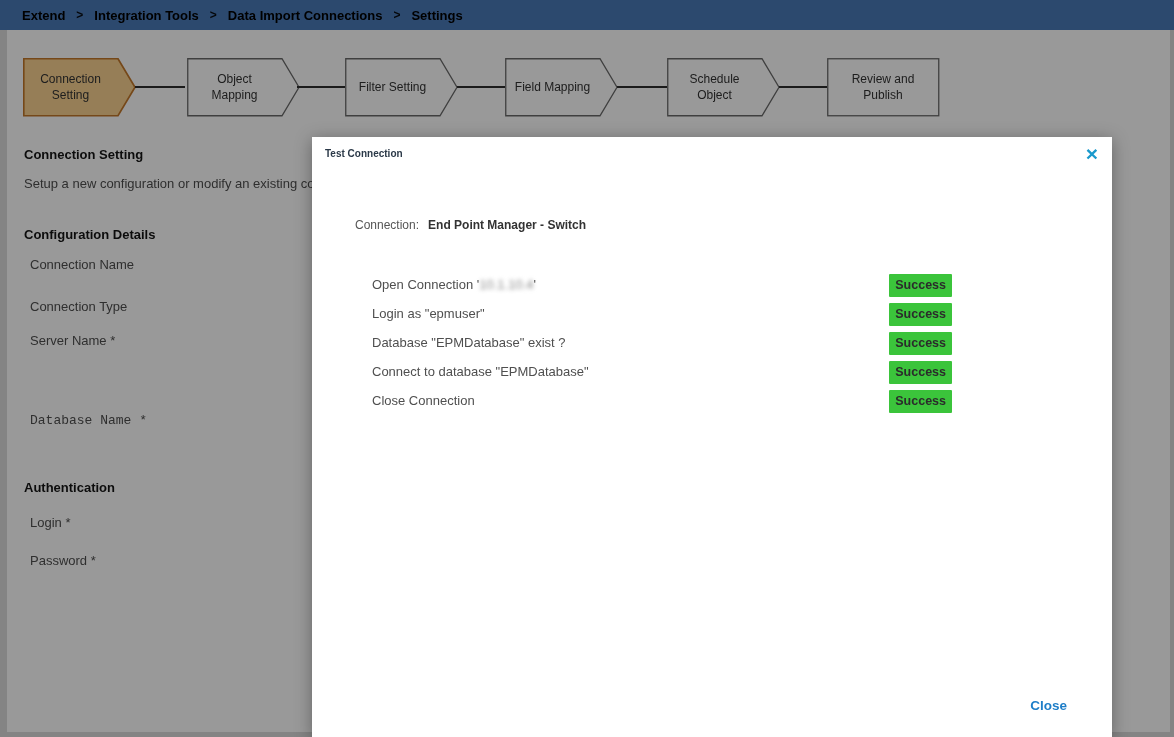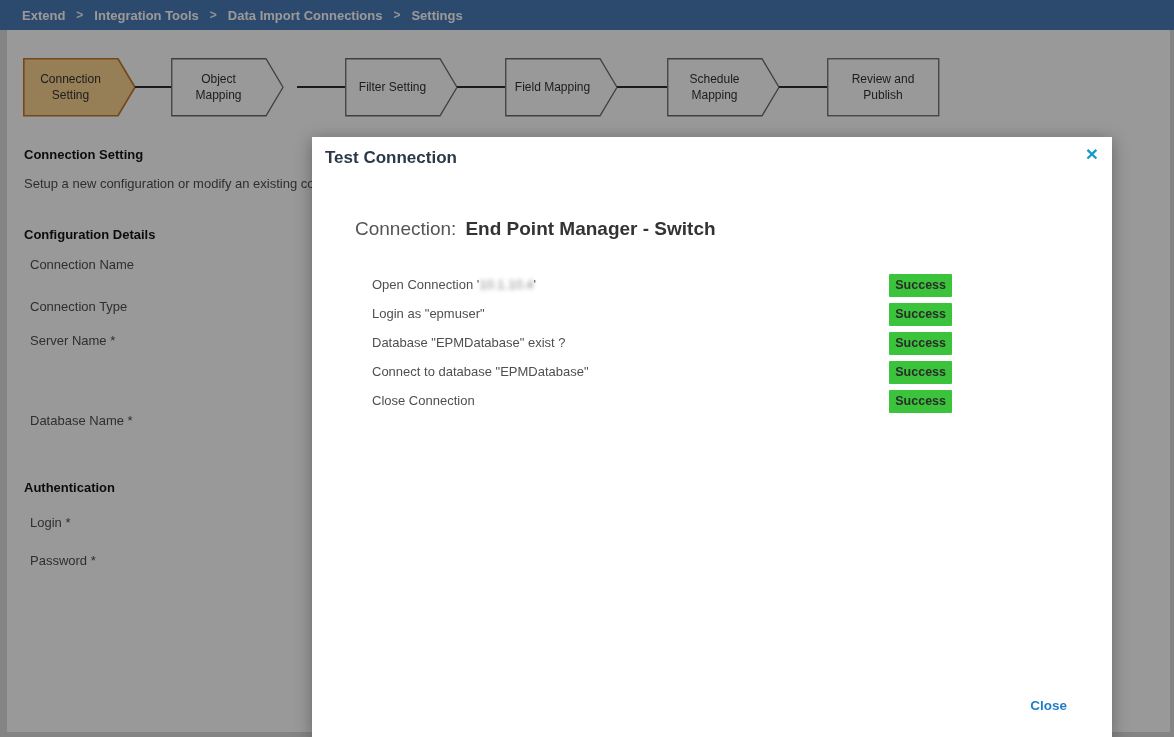--- a/index.html
+++ b/index.html
@@ -2,21 +2,21 @@
 <html style="--bc-bg: #4a7ab8; --green: #3bc43b; --active-fill: #fbd392; --active-border: #c4782a; --link-blue: #1e7ec8; --x-teal: #1a99cc;"><head>
 <meta charset="utf-8">
 <style>
   html,body{margin:0;padding:0;background:#666;}
   body{font-family:"Liberation Sans",sans-serif;}
   .screen{position:relative;width:1174px;height:737px;overflow:hidden;background:#fff;}
 
   
   .breadcrumb-bar{position:absolute;top:0;left:0;right:0;height:30px;background:var(--bc-bg,#4a7ab8);
     display:flex;align-items:center;padding-left:22px;gap:11px;font-size:13px;font-weight:bold;
-    color:#ffffff;box-sizing:border-box;z-index:1;}
+    color:#000000;box-sizing:border-box;z-index:1;}
   .bc-item{cursor:pointer;white-space:nowrap;}
   .bc-sep{font-size:12px;opacity:.9;}
 
   
   .page-body{position:absolute;top:30px;left:0;right:0;bottom:0;background:#ffffff;z-index:0;}
   .edge{position:absolute;background:#dcdcdc;z-index:4;}
   .edge-left{left:0;top:30px;bottom:0;width:7px;}
   .edge-right{right:0;top:30px;bottom:0;width:4px;}
   .edge-bottom{left:0;right:0;bottom:0;height:5px;}
 
@@ -34,24 +34,24 @@
   
   .left-labels{position:absolute;inset:0;z-index:3;}
   .left-labels div{position:absolute;left:24px;font-size:13px;color:#4f4f4f;white-space:nowrap;}
   .left-labels div.heading{font-weight:bold;color:#151515;}
   .left-labels div.flabel{left:30px;}
 
   
   .overlay{position:absolute;inset:0;background:rgba(0,0,0,0.4);z-index:10;}
   .modal{position:absolute;left:312px;top:137px;width:800px;height:600px;background:#fff;z-index:20;
     box-shadow:0 3px 16px rgba(0,0,0,0.35);}
-  .modal-title{position:absolute;top:11px;left:13px;font-size:17px;font-weight:bold;color:#2b3948;}
+  .modal-title{position:absolute;top:11px;left:13px;font-size:10px;font-weight:bold;color:#2b3948;}
   .modal-close{position:absolute;top:6px;right:14px;font-size:21px;color:var(--x-teal,#1a99cc);
     cursor:pointer;line-height:1;font-weight:bold;}
-  .conn-row{position:absolute;top:81px;left:43px;font-size:19px;color:#555;}
+  .conn-row{position:absolute;top:81px;left:43px;font-size:12px;color:#555;}
   .conn-value{font-weight:bold;color:#333;margin-left:9px;}
   .tests{position:absolute;top:137px;left:50px;width:590px;}
   .test-row{position:relative;height:23px;margin-bottom:6px;}
   .test-label{position:absolute;left:10px;top:3px;font-size:13px;color:#4f4f4f;white-space:nowrap;}
   .blurred{filter:blur(2.3px);color:#888;}
   .badge-success{position:absolute;right:0;top:0;height:23px;box-sizing:border-box;background:var(--green,#3bc43b);
     color:#2b2b2b;font-size:12.5px;font-weight:bold;padding:4px 6px;line-height:15px;border-radius:1px;}
   .modal-close-link{position:absolute;top:561px;right:45px;font-size:13.5px;font-weight:bold;
     color:var(--link-blue,#1e7ec8);cursor:pointer;text-align:center;}
 </style>
@@ -73,21 +73,21 @@
   <div class="page-body"></div>
 
   <div class="stepper">
       <div class="step active" style="left: 23px;">
         <svg width="113" height="59">
           <polygon points="0.75,0.75 95,0.75 112,29.25 95,57.75 0.75,57.75"></polygon>
         </svg>
         <div class="step-label">Connection Setting</div>
       </div>
       <div class="step-connector" style="left: 135px; width: 50px;"></div>
-      <div class="step" style="left: 171px; padding-left: 48px;">
+      <div class="step" style="left: 187px; padding-left: 48px;">
         <svg width="113" height="59">
           <polygon points="0.75,0.75 95,0.75 112,29.25 95,57.75 0.75,57.75"></polygon>
         </svg>
         <div class="step-label">Object Mapping</div>
       </div>
       <div class="step-connector" style="left: 297px; width: 48px;"></div>
       <div class="step" style="left: 345px;">
         <svg width="113" height="59">
           <polygon points="0.75,0.75 95,0.75 112,29.25 95,57.75 0.75,57.75"></polygon>
         </svg>
@@ -98,39 +98,39 @@
         <svg width="113" height="59">
           <polygon points="0.75,0.75 95,0.75 112,29.25 95,57.75 0.75,57.75"></polygon>
         </svg>
         <div class="step-label">Field Mapping</div>
       </div>
       <div class="step-connector" style="left: 617px; width: 50px;"></div>
       <div class="step" style="left: 667px;">
         <svg width="113" height="59">
           <polygon points="0.75,0.75 95,0.75 112,29.25 95,57.75 0.75,57.75"></polygon>
         </svg>
-        <div class="step-label">Schedule Mapping</div>
+        <div class="step-label">Schedule Object</div>
       </div>
       <div class="step-connector" style="left: 779px; width: 48px;"></div>
       <div class="step" style="left: 827px;">
         <svg width="113" height="59">
           <rect x="0.75" y="0.75" width="111" height="57"></rect>
         </svg>
         <div class="step-label wide">Review and Publish</div>
       </div>
     </div>
 
   <div class="left-labels">
       <div class="heading" style="top: 147px;">Connection Setting</div>
       <div class="text" style="top: 176px;">Setup a new configuration or modify an existing configuration</div>
       <div class="heading" style="top: 227px;">Configuration Details</div>
       <div class="flabel" style="top: 257px; text-align: right;">Connection Name</div>
       <div class="flabel" style="top: 299px;">Connection Type</div>
       <div class="flabel" style="top: 333px;">Server Name *</div>
-      <div class="flabel" style="top: 413px;">Database Name *</div>
+      <div class="flabel" style="top: 413px; font-family: Liberation Mono, monospace;">Database Name *</div>
       <div class="heading" style="top: 480px;">Authentication</div>
       <div class="flabel" style="top: 515px;">Login *</div>
       <div class="flabel" style="top: 553px;">Password *</div>
     </div>
 
   <div class="edge edge-left"></div>
   <div class="edge edge-right"></div>
   <div class="edge edge-bottom"></div>
 
   <div class="overlay"></div>

